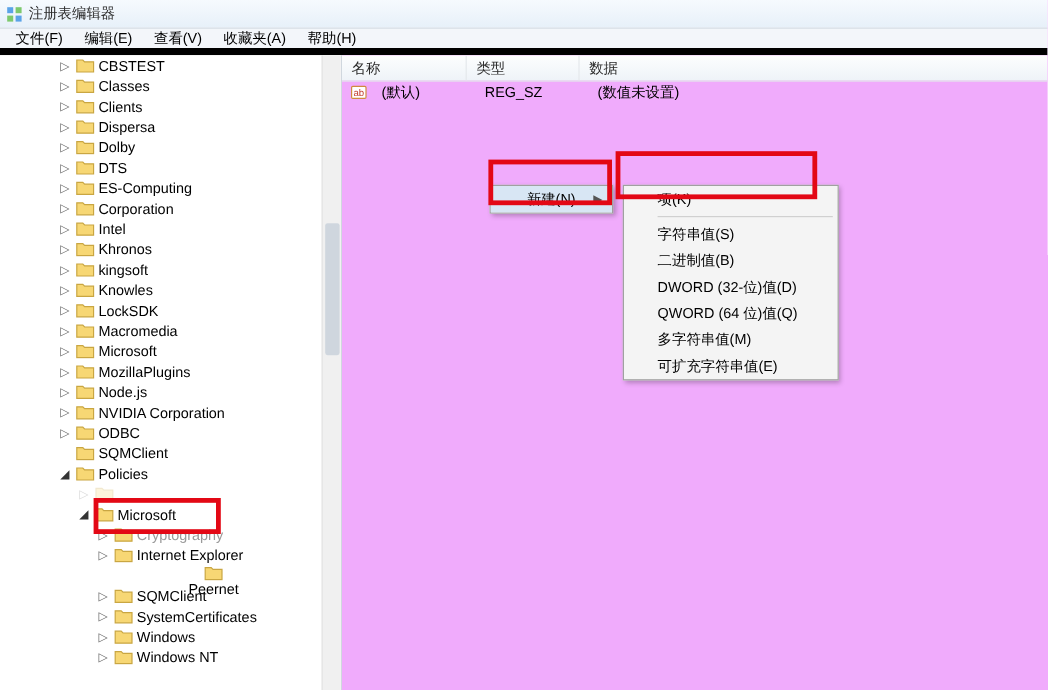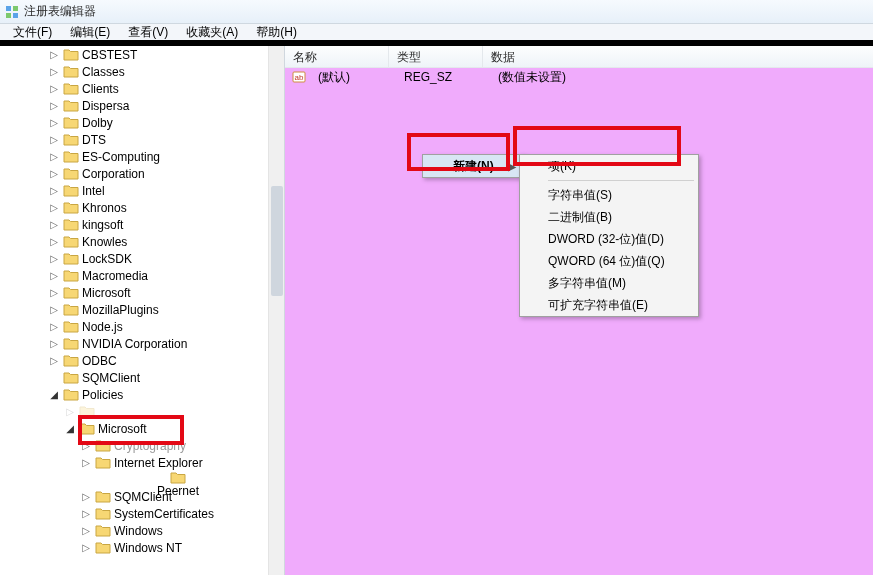--- a/index.html
+++ b/index.html
@@ -421,21 +421,21 @@
         <svg width="14" height="14" viewBox="0 0 14 14">
             <rect x="1" y="2" width="12" height="10" rx="1" fill="#fff" stroke="#d08b3e"></rect>
             <text x="7" y="10" text-anchor="middle" font-size="8" fill="#c1392b" font-family="Arial">ab</text>
           </svg>
       </span>
       <span class="cell" style="width:86px">(默认)</span>
       <span class="cell" style="width:94px">REG_SZ</span>
       <span class="cell">(数值未设置)</span>
     </div>
 
-    <div class="ctx-menu" style="left:137px; top:108px; width:103px;font-weight:bold;">
+    <div class="ctx-menu" style="left:123px; top:108px; width:103px;">
       <div class="ctx-item hov">
         <span>新建(N)</span>
         <span class="arrow">▶</span>
       </div>
     </div>
 
     <div class="ctx-sub" style="left:234px; top:108px; width:180px;">
       <div class="ctx-item">项(K)</div>
       <div class="ctx-sep"></div>
       <div class="ctx-item">字符串值(S)</div>

